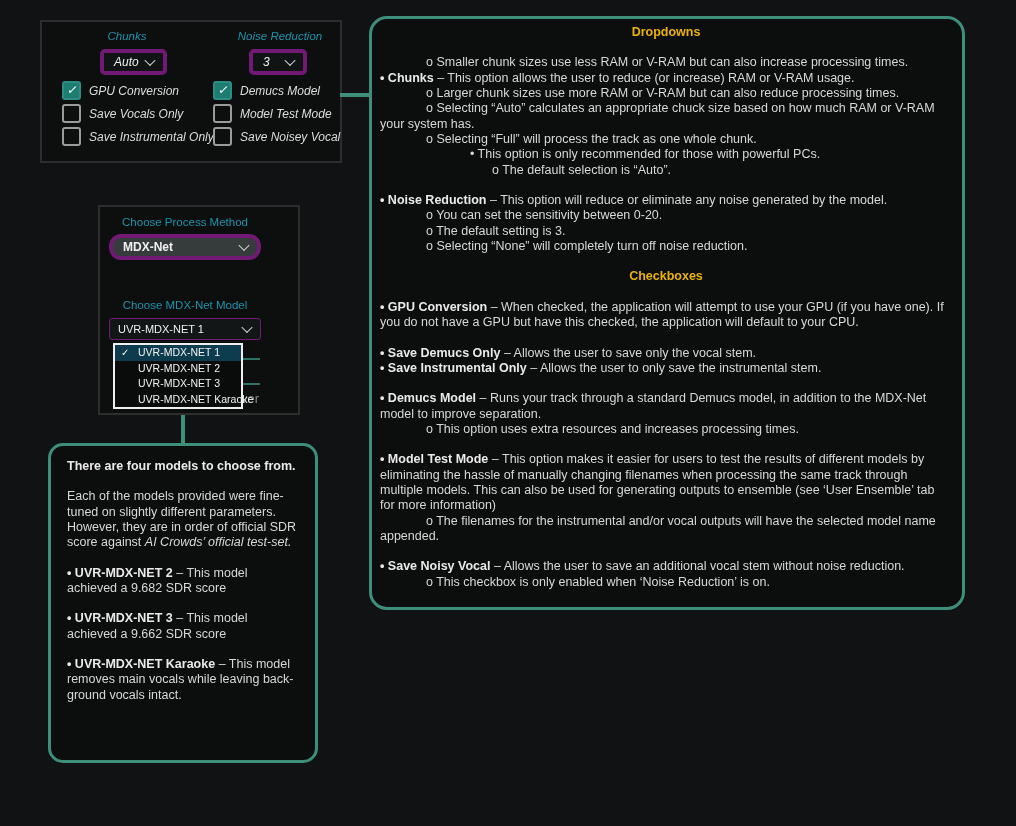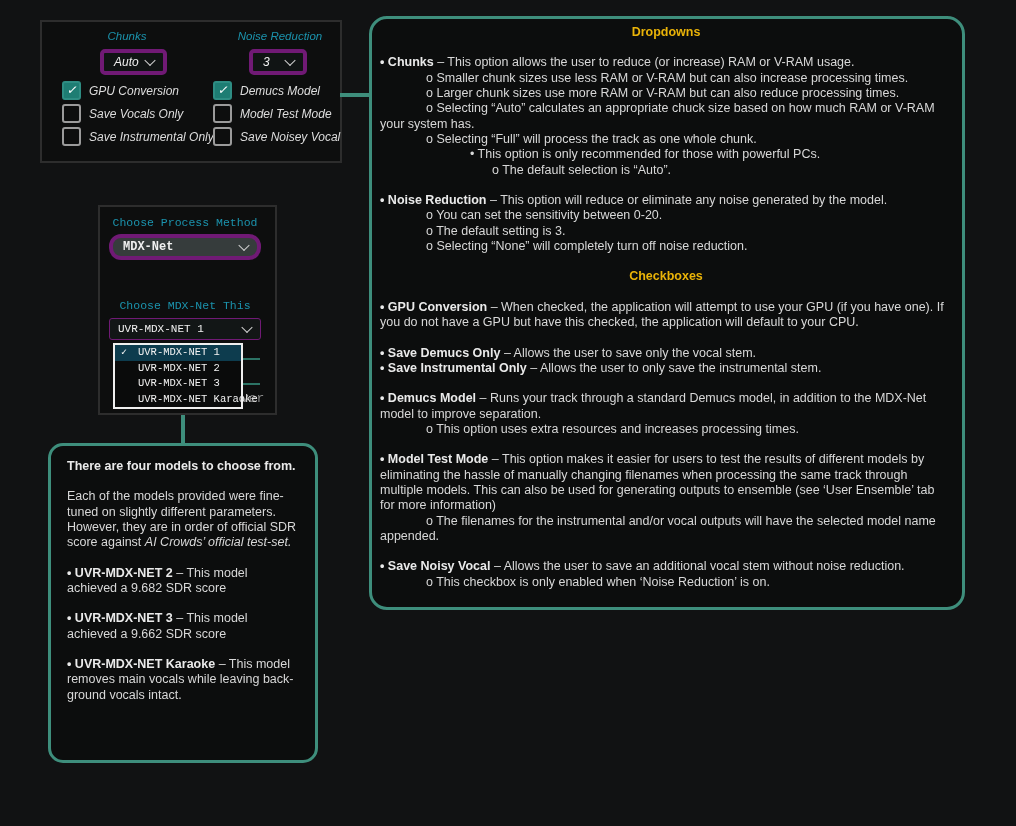--- a/index.html
+++ b/index.html
@@ -44,21 +44,21 @@
     line-height:15px; color:#ffffff; background:transparent;
   }
   .cb.checked { background:#1e7d73; border-color:#2e8d83; }
   .cb-label { margin-left:8px; font-size:12px; color:#dddddd; white-space:nowrap; }
 
   
   #conn-h { left:340px; top:93px; width:31px; height:4px; }
   #conn-v { left:181px; top:413px; width:4px; height:31px; }
 
   
-  #panel-method { left:98px; top:205px; width:179px; height:210px;font-family:Liberation Mono, monospace; }
+  #panel-method { left:98px; top:205px; width:202px; height:210px; }
   #dd-process { left:9px; top:27px; width:152px; height:26px; background:#363c3c; border-radius:12px; font-weight:bold; font-size:12px;}
   #dd-model   { left:9px; top:111px; width:152px; height:22px; background:#121616; border-width:1px; border-radius:3px; font-size:11px; padding-left:8px;}
   .mini-line { position:absolute; left:143px; width:17px; height:2px; background:#2c7365; }
   #partial-text { position:absolute; left:141px; top:184px; font-size:13px; color:#8a8a8a; }
   #opt-list {
     position:absolute; left:13px; top:136px; width:130px;
     background:#0a0b0b; border:2px solid #efefef; box-sizing:border-box;
   }
   .opt {
     position:relative; height:15.5px; line-height:15.5px; font-size:10.5px;
@@ -130,21 +130,21 @@
 <div id="conn-h" class="conn"></div>
 <div id="conn-v" class="conn"></div>
 
 <div id="panel-method" class="panel-grey">
   <span class="cyan-label" style="left:0; top:9px; width:170px;">Choose Process Method</span>
   <div id="dd-process" class="dd">
     <span>MDX-Net</span>
     <span class="chev"></span>
   </div>
 
-  <span class="cyan-label" style="left:0; top:92px; width:170px;">Choose MDX-Net This</span>
+  <span class="cyan-label" style="left:0; top:92px; width:170px;">Choose MDX-Net Model</span>
   <div id="dd-model" class="dd">
     <span>UVR-MDX-NET 1</span>
     <span class="chev"></span>
   </div>
 
   <div class="mini-line" style="top:151px;"></div>
   <div class="mini-line" style="top:176px;"></div>
   <span id="partial-text">ver</span>
 
   <div id="opt-list">
@@ -158,22 +158,22 @@
 <div id="panel-note" class="panel-teal">
     <p class="doc-p ind0"><b>There are four models to choose from.</b></p>
     <p class="doc-p ind0 gap"><span>Each of the models provided were fine-tuned on slightly different parameters. However, they are in order of official SDR score against </span><i>AI Crowds’ official test-set.</i></p>
     <p class="doc-p ind0 gap"><b>• UVR-MDX-NET 2</b><span> – This model achieved a 9.682 SDR score</span></p>
     <p class="doc-p ind0 gap"><b>• UVR-MDX-NET 3</b><span> – This model achieved a 9.662 SDR score</span></p>
     <p class="doc-p ind0 gap"><b>• UVR-MDX-NET Karaoke</b><span> – This model removes main vocals while leaving back-ground vocals intact.</span></p>
   </div>
 
 <div id="panel-doc" class="panel-teal">
     <div class="doc-heading first">Dropdowns</div>
+    <p class="doc-p ind1"><span>o Smaller chunk sizes use less RAM or V-RAM but can also increase processing times.</span></p>
     <p class="doc-p ind0"><b>• Chunks</b><span> – This option allows the user to reduce (or increase) RAM or V-RAM usage.</span></p>
-    <p class="doc-p ind1"><span>o Smaller chunk sizes use less RAM or V-RAM but can also increase processing times.</span></p>
     <p class="doc-p ind1"><span>o Larger chunk sizes use more RAM or V-RAM but can also reduce processing times.</span></p>
     <p class="doc-p ind1"><span>o Selecting “Auto” calculates an appropriate chuck size based on how much RAM or V-RAM your system has.</span></p>
     <p class="doc-p ind1"><span>o Selecting “Full” will process the track as one whole chunk.</span></p>
     <p class="doc-p ind2"><span>• This option is only recommended for those with powerful PCs.</span></p>
     <p class="doc-p ind3"><span>o The default selection is “Auto”.</span></p>
     <p class="doc-p ind0 gap"><b>• Noise Reduction</b><span> – This option will reduce or eliminate any noise generated by the model.</span></p>
     <p class="doc-p ind1"><span>o You can set the sensitivity between 0-20.</span></p>
     <p class="doc-p ind1"><span>o The default setting is 3.</span></p>
     <p class="doc-p ind1"><span>o Selecting “None” will completely turn off noise reduction.</span></p>
     <div class="doc-heading">Checkboxes</div>

